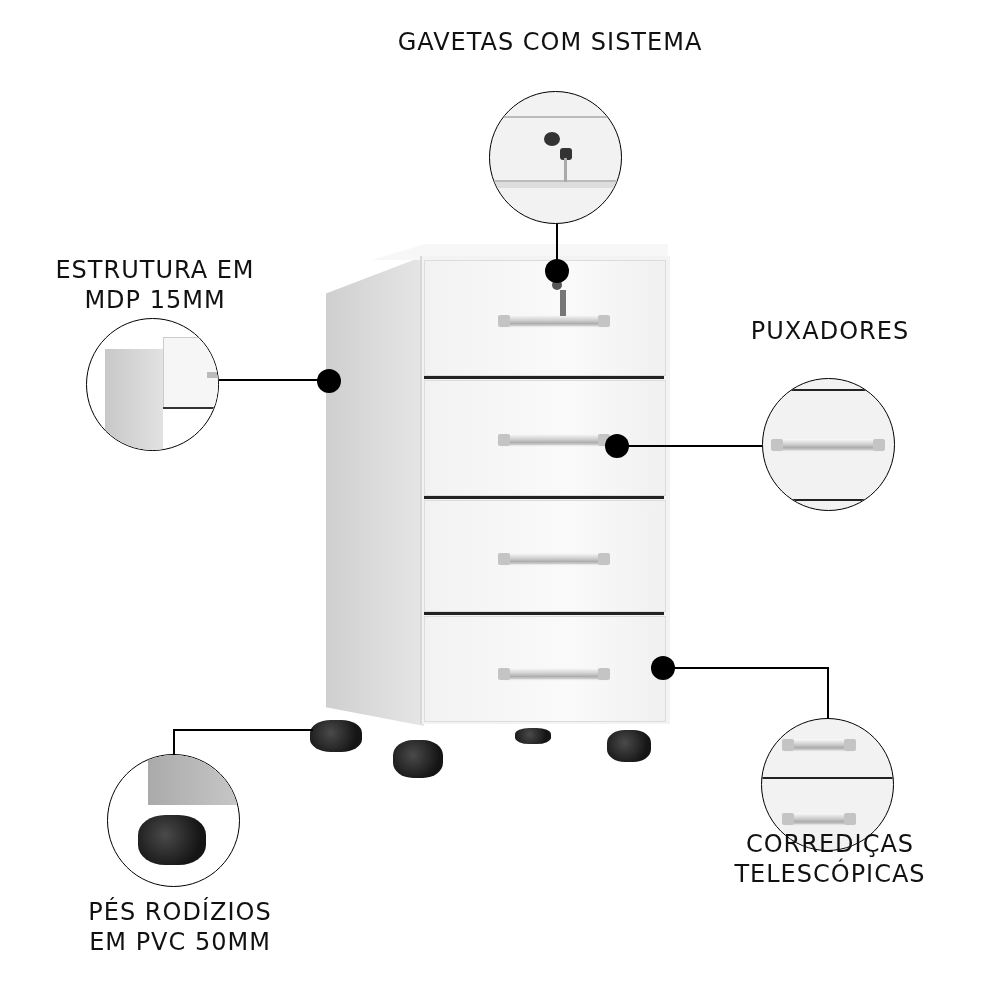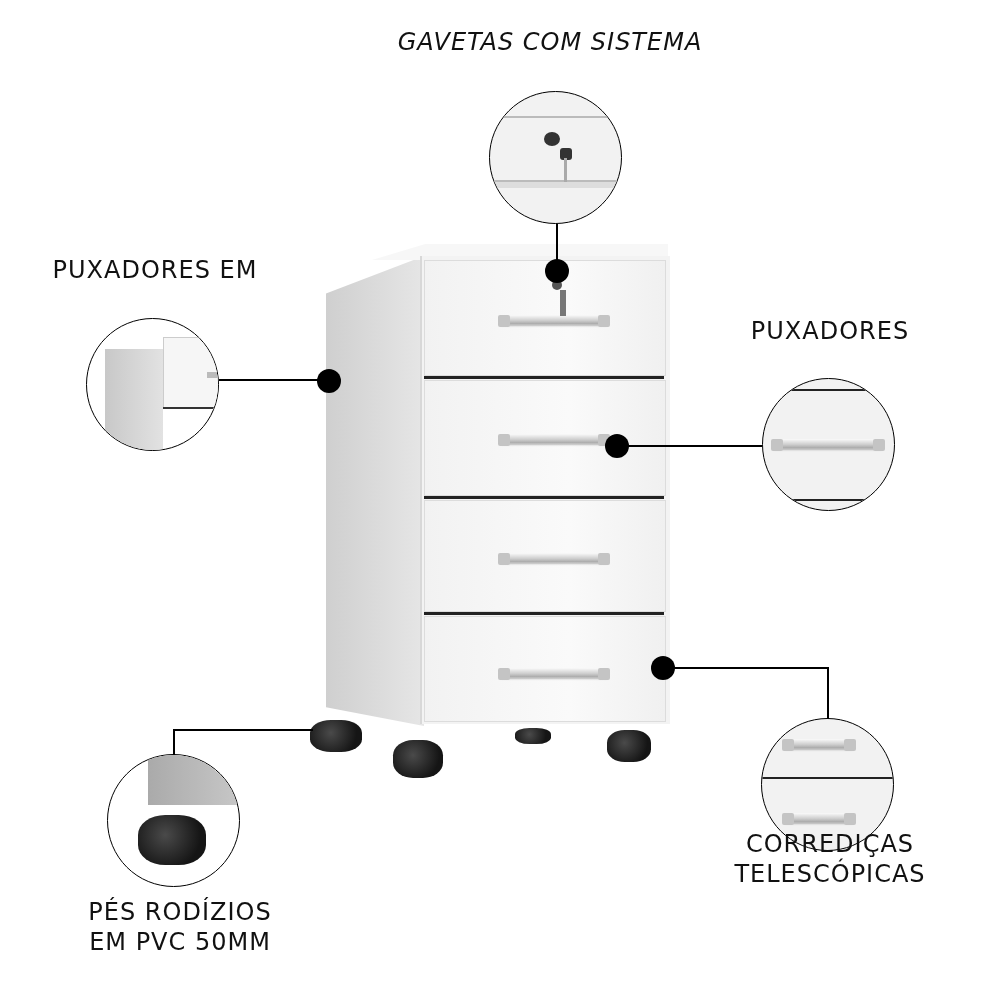--- a/index.html
+++ b/index.html
@@ -43,35 +43,36 @@
 
   <div class="abs" style="left:552px;top:280px;width:10px;height:10px;border-radius:50%;background:#555;"></div>
   <div class="abs" style="left:560px;top:290px;width:6px;height:26px;background:#777;"></div>
 
   <div class="caster" style="left:310px;top:720px;width:52px;height:32px;"></div>
   <div class="caster" style="left:393px;top:740px;width:50px;height:38px;"></div>
   <div class="caster" style="left:515px;top:728px;width:36px;height:16px;"></div>
   <div class="caster" style="left:607px;top:730px;width:44px;height:32px;"></div>
 </div>
 
-<div class="label" style="left:380px;top:27px;width:340px;font-style:italic;">
+<div class="label" style="left:380px;top:27px;width:340px;">
   <span>GAVETAS COM SISTEMA</span>
 </div>
 <div class="circle" style="left:489px;top:91px;width:133px;height:133px;">
   <div class="abs" style="left:0;top:24px;width:133px;height:2px;background:#bbb;"></div>
   <div class="abs" style="left:0;top:88px;width:133px;height:6px;background:#ddd;border-top:2px solid #bbb;"></div>
   <div class="abs" style="left:54px;top:40px;width:16px;height:14px;border-radius:50%;background:#333;"></div>
   <div class="abs" style="left:70px;top:56px;width:12px;height:12px;background:#333;border-radius:3px;"></div>
   <div class="abs" style="left:74px;top:66px;width:3px;height:24px;background:#aaa;"></div>
 </div>
 <div class="line" style="left:556px;top:224px;width:2px;height:40px;"></div>
 <div class="dot" style="left:545px;top:259px;"></div>
 
 <div class="label" style="left:50px;top:255px;width:210px;">
-  <span>PUXADORES EM</span>
+  <span>ESTRUTURA EM</span>
+  <span>MDP 15MM</span>
 </div>
 <div class="circle" style="left:86px;top:318px;width:133px;height:133px;background:#fff;">
   <div class="abs" style="left:18px;top:30px;width:58px;height:110px;background:linear-gradient(90deg,#c8c8c8,#e2e2e2);"></div>
   <div class="abs" style="left:76px;top:18px;width:70px;height:70px;background:#f6f6f6;border:1px solid #ccc;"></div>
   <div class="abs" style="left:76px;top:88px;width:70px;height:2px;background:#333;"></div>
   <div class="abs" style="left:120px;top:53px;width:14px;height:6px;background:#bbb;"></div>
 </div>
 <div class="line" style="left:219px;top:379px;width:100px;height:2px;"></div>
 <div class="dot" style="left:317px;top:369px;"></div>
 

